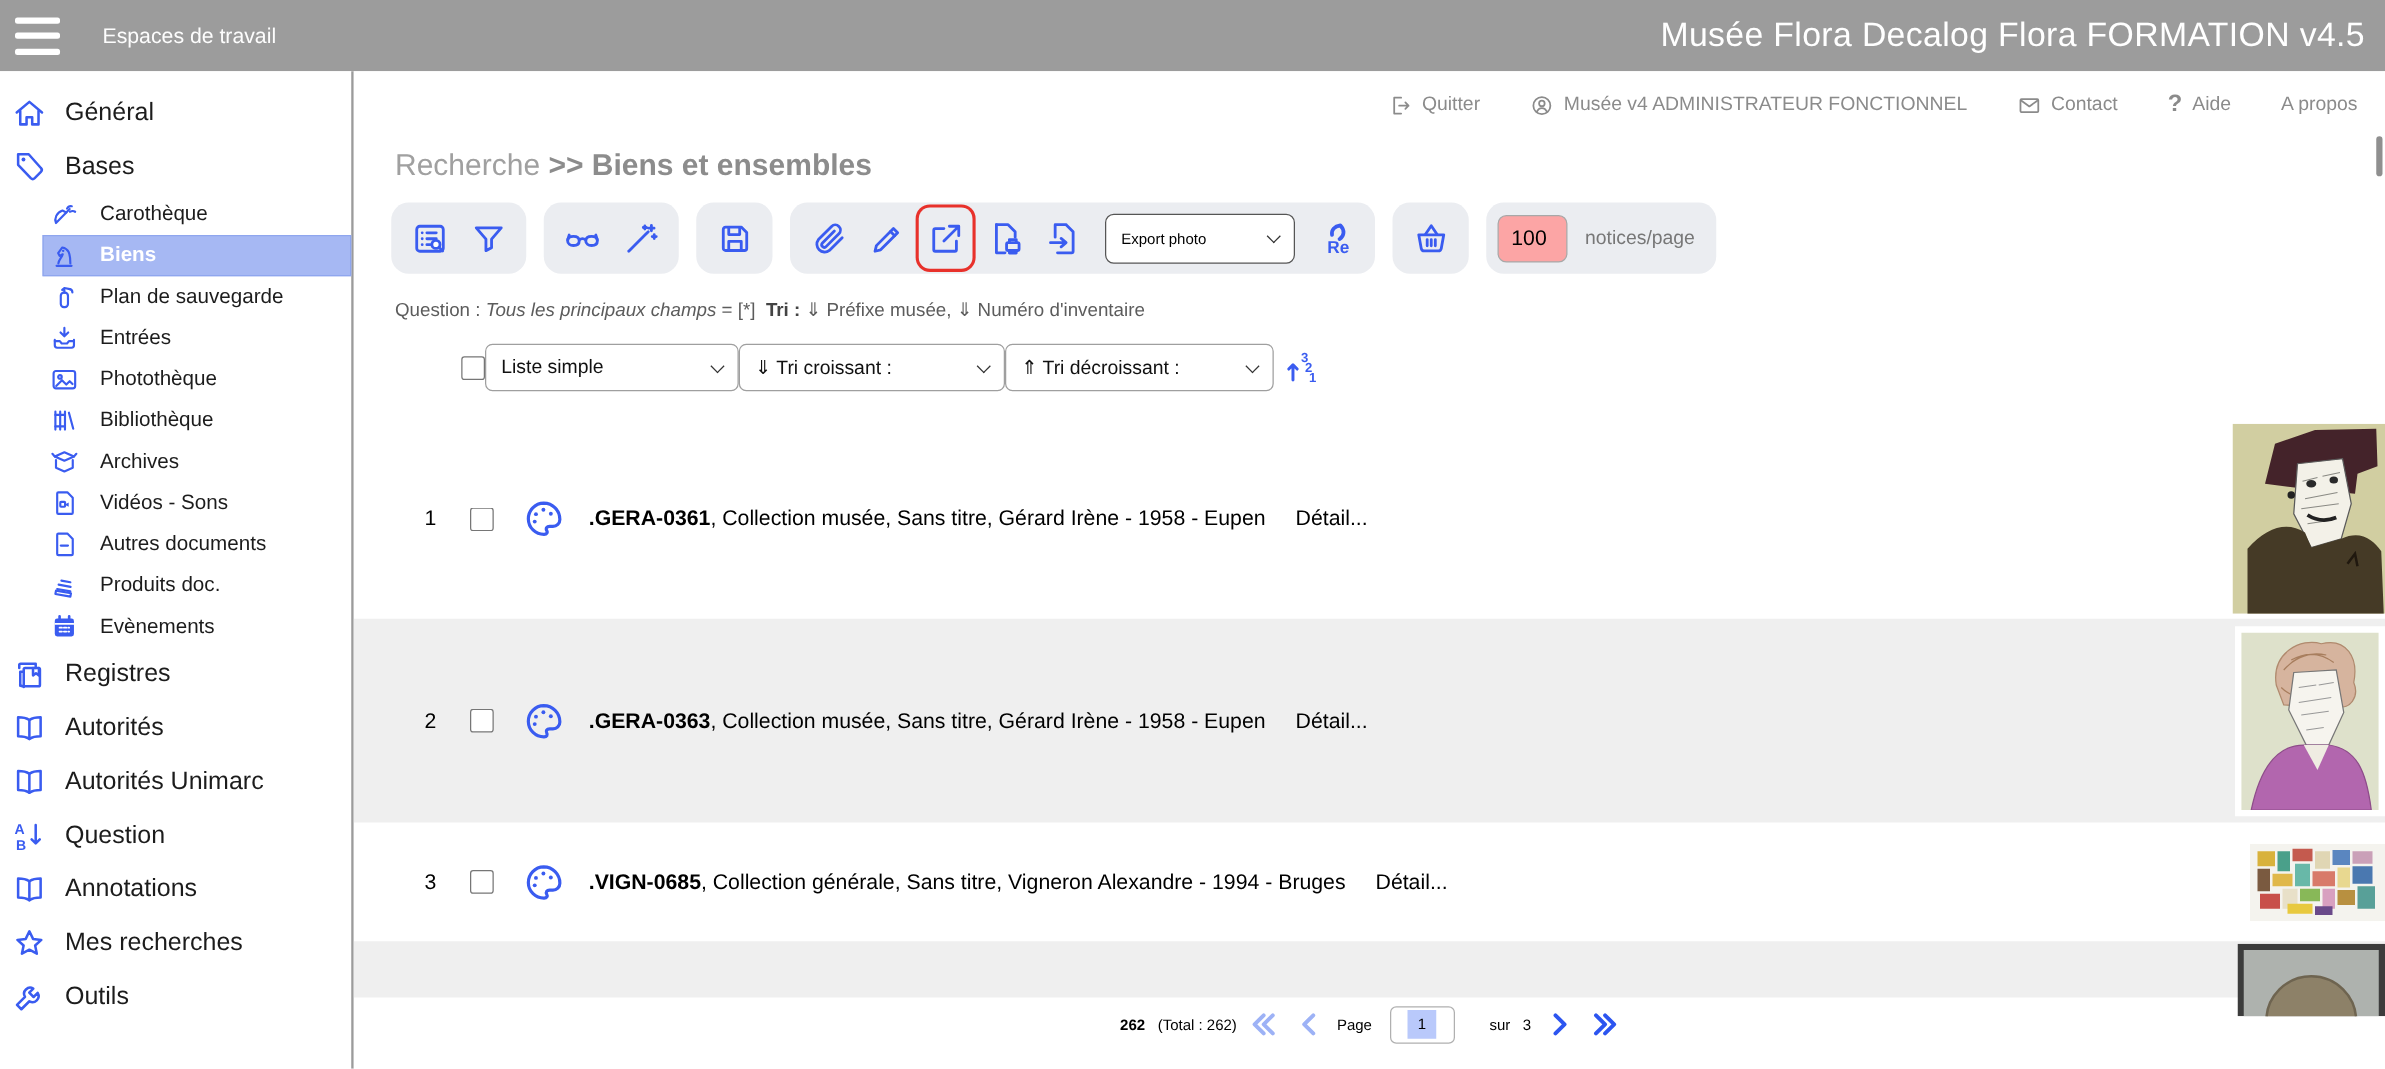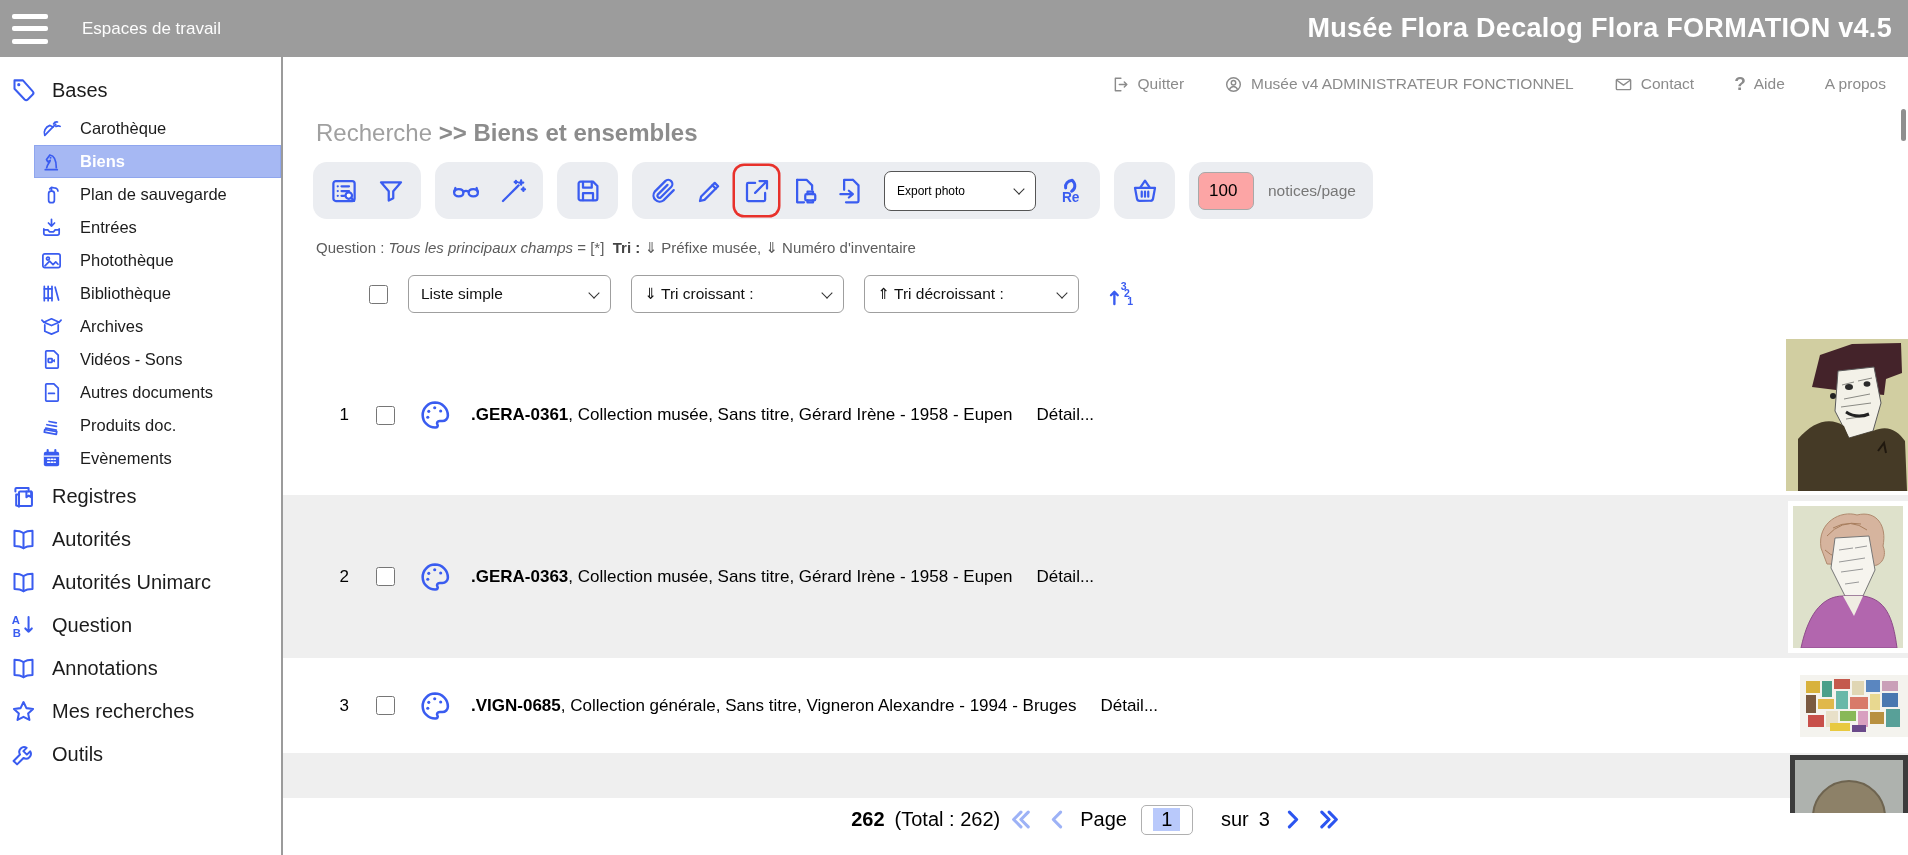--- a/index.html
+++ b/index.html
@@ -9,21 +9,21 @@
   }
   *{margin:0;padding:0;box-sizing:border-box;}
   body{font-family:"Liberation Sans","DejaVu Sans",sans-serif;background:#fff;}
   .app{width:1908px;height:855px;position:relative;overflow:hidden;background:#fff;}
 
   
   .topbar{height:57px;background:var(--hdr);display:flex;align-items:center;color:#fff;}
   .burger{width:36px;height:30px;margin-left:12px;display:flex;flex-direction:column;justify-content:space-between;cursor:pointer;}
   .burger i{display:block;height:5px;background:#fff;border-radius:2px;}
   .ws-label{margin-left:34px;font-size:17px;color:#fdfdfd;}
-  .app-title{margin-left:auto;margin-right:16px;font-size:27px;font-weight:bold;letter-spacing:.3px;}
+  .app-title{margin-left:auto;margin-right:16px;font-size:27px;font-weight:normal;letter-spacing:.3px;}
 
   .body{display:flex;height:798px;}
 
   
   .sidebar{width:283px;border-right:2px solid #9b9b9b;background:#fff;padding-top:12px;flex:none;}
   .sn-item{display:flex;align-items:center;height:43px;padding-left:10px;gap:15px;font-size:20px;color:var(--ink);cursor:pointer;white-space:nowrap;}
   .sn-item.lvl1{height:33px;padding-left:40px;gap:17px;font-size:16.5px;}
   .sn-item .ic{width:27px;height:27px;color:var(--blue);flex:none;}
   .sn-item.lvl1 .ic{width:23px;height:23px;}
   .sn-item.sel{background:var(--sel);color:#fff;font-weight:bold;margin-left:34px;padding-left:5px;border:1px solid #8fa6ee;}
@@ -46,21 +46,21 @@
   .tbtn.redbox{box-shadow:0 0 0 2.5px var(--red);}
   .xsel{position:relative;width:152px;height:40px;border:1.2px solid #555;border-radius:7px;background:#fff;display:flex;align-items:center;padding:0 12px;font-size:12px;color:#000;margin:0 8px;cursor:pointer;}
   .chev{width:8px;height:8px;border-right:1.8px solid #333;border-bottom:1.8px solid #333;transform:rotate(45deg);position:absolute;right:12px;top:13px;}
   .nin{width:56px;height:38px;border:1px solid #a8a8a8;border-radius:7px;background:#fca5a5;font-size:17px;display:flex;align-items:center;padding-left:10px;color:#000;}
   .nlabel{color:#777;font-size:15.5px;margin:0 8px 0 10px;}
 
   .qline{margin:20px 0 0 33px;font-size:15px;color:#5c5c5c;}
   .qline .exp{font-style:italic;}
   .qline b{color:#444;}
 
-  .filterrow{display:flex;align-items:center;gap:20px;margin:18px 0 0 86px;}
+  .filterrow{display:flex;align-items:center;margin:18px 0 0 86px;}
   .filterrow input[type=checkbox]{width:19px;height:19px;}
   .fsel{position:relative;height:38px;border:1px solid #9f9f9f;border-radius:6px;background:#fff;display:flex;align-items:center;padding:0 12px;font-size:15.5px;color:#111;cursor:pointer;}
   .fsel .chev{top:13px;}
   .f1{width:203px;} .f2{width:213px;} .f3{width:215px;}
   .sort321{width:30px;height:34px;color:var(--blue);margin-left:6px;cursor:pointer;}
   .sort321 svg{width:100%;height:100%;}
 
   .rows{margin-top:22px;}
   .rrow{position:relative;display:flex;align-items:center;}
   .rrow.alt{background:var(--alt);}
@@ -69,21 +69,21 @@
   .rrow input[type=checkbox]{margin-left:27px;width:19px;height:19px;}
   .pal{margin-left:23px;width:34px;height:34px;color:var(--blue);flex:none;cursor:pointer;}
   .pal svg{width:100%;height:100%;}
   .rtxt{margin-left:19px;font-size:17px;color:#000;}
   .rtxt b{font-weight:bold;}
   .detail{margin-left:24px;font-size:17px;color:#000;cursor:pointer;}
   .thumb{position:absolute;right:0;top:50%;transform:translateY(-50%);line-height:0;cursor:pointer;}
   .thumb.frame2{background:#fff;padding:5px 5px;}
   .thumb4{position:absolute;right:0;top:2px;line-height:0;cursor:pointer;}
 
-  .pag{height:43px;display:flex;align-items:center;justify-content:center;gap:10px;font-size:20px;color:#000;}
+  .pag{height:43px;display:flex;align-items:center;justify-content:center;gap:10px;font-size:12px;color:#000;}
   .pag .cnt{font-weight:bold;}
   .pchev{width:25px;height:25px;cursor:pointer;}
   .pchev svg{width:100%;height:100%;}
   .pchev.lt{color:var(--pale-blue);}
   .pchev.rt{color:var(--solid-blue);}
   .pbox{width:52px;height:30px;border:1px solid #b0b0b0;border-radius:5px;display:flex;align-items:center;justify-content:center;margin:0 4px;}
   .pbox span{background:#b9c9fb;padding:0 8px;line-height:23px;}
   .sur{margin-left:14px;}
   .scrollthumb{position:absolute;right:2px;top:52px;width:5px;height:32px;background:#8f8f8f;border-radius:3px;}
 </style>
@@ -98,20 +98,29 @@
         <i></i>
         <i></i>
       </div>
     <span class="ws-label">Espaces de travail</span>
     <span class="app-title">Musée Flora Decalog Flora FORMATION v4.5</span>
   </div>
 
   <div class="body">
 
     <div class="sidebar" id="sidebar">
+        <div class="sn-item">
+          <span class="ic">
+            <svg viewBox="0 0 24 24" fill="none" stroke="currentColor" stroke-width="1.8" stroke-linecap="round" stroke-linejoin="round">
+              <path d="M3 11.5 12 4l9 7.5"></path>
+              <path d="M5.5 10.5V20h4.5v-5h4v5h4.5v-9.5"></path>
+            </svg>
+          </span>
+          <span>Général</span>
+        </div>
         <div class="sn-item">
           <span class="ic">
             <svg viewBox="0 0 24 24" fill="none" stroke="currentColor" stroke-width="1.8" stroke-linecap="round" stroke-linejoin="round">
               <path d="M11.5 3H4v7.5L13 20a2 2 0 0 0 2.8 0l4.4-4.4a2 2 0 0 0 0-2.8Z"></path>
               <circle cx="7.8" cy="6.8" r="1.4" fill="currentColor" stroke="none"></circle>
             </svg>
           </span>
           <span>Bases</span>
         </div>
         <div class="sn-item lvl1">

